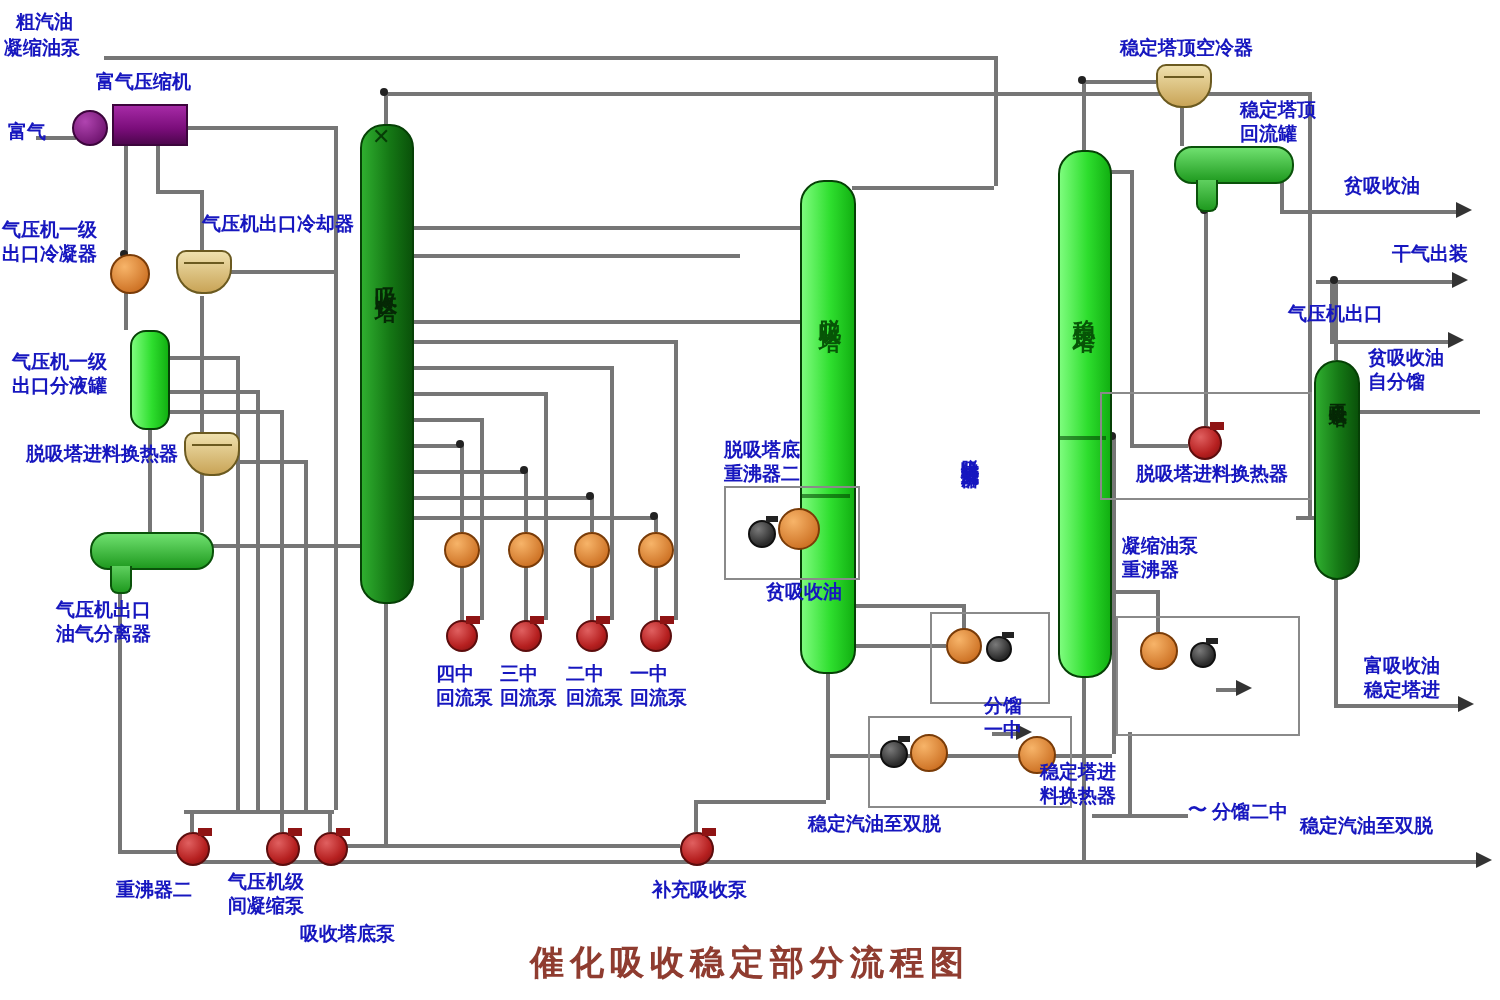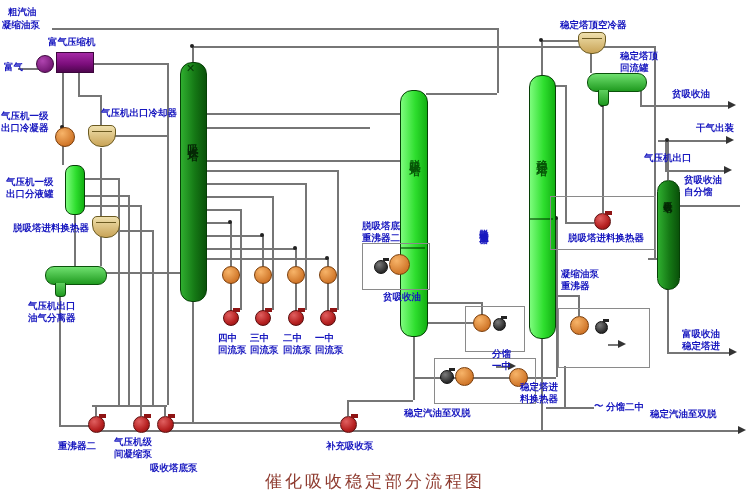--- a/index.html
+++ b/index.html
@@ -36,21 +36,21 @@
       background:radial-gradient(circle at 35% 30%,#e06060,var(--pump-red) 60%,#7c1010);}
   .pump:after{content:"";position:absolute;right:-2px;top:-3px;width:7px;height:4px;background:#8f1414;}
   .pumpd{position:absolute;border-radius:50%;border:1px solid #101010;
       background:radial-gradient(circle at 35% 30%,#7a7a7a,#2a2a2a 70%);}
   .pumpd:after{content:"";position:absolute;right:-2px;top:-3px;width:6px;height:3px;background:#222;}
   .comp{position:absolute;border:1px solid #3c053c;background:linear-gradient(#a62aa6,var(--comp-purple) 60%,#4e064e);}
   .motor{position:absolute;border-radius:50%;border:1px solid #3c053c;
       background:radial-gradient(circle at 35% 30%,#b044b0,#5e085e);}
   .ebox{position:absolute;border:1px solid #8a8a8a;}
   .title{position:absolute;left:50%;transform:translateX(-50%);top:470px;
-      font-family:"DejaVu Serif","Liberation Serif",serif;font-size:17px;font-weight:normal;
+      font-family:"DejaVu Serif","Liberation Serif",serif;font-size:17px;font-weight:bold;
       color:var(--title-red);letter-spacing:3px;white-space:nowrap;}
   .x{position:absolute;font-size:11px;font-weight:bold;color:#063c06;}
 </style>
 </head>
 <body>
 
 <div id="canvas">
 
   <i class="hl" style="left:52px;top:28px;width:445px"></i>
   <i class="hl" style="left:426px;top:93px;width:71px"></i>

